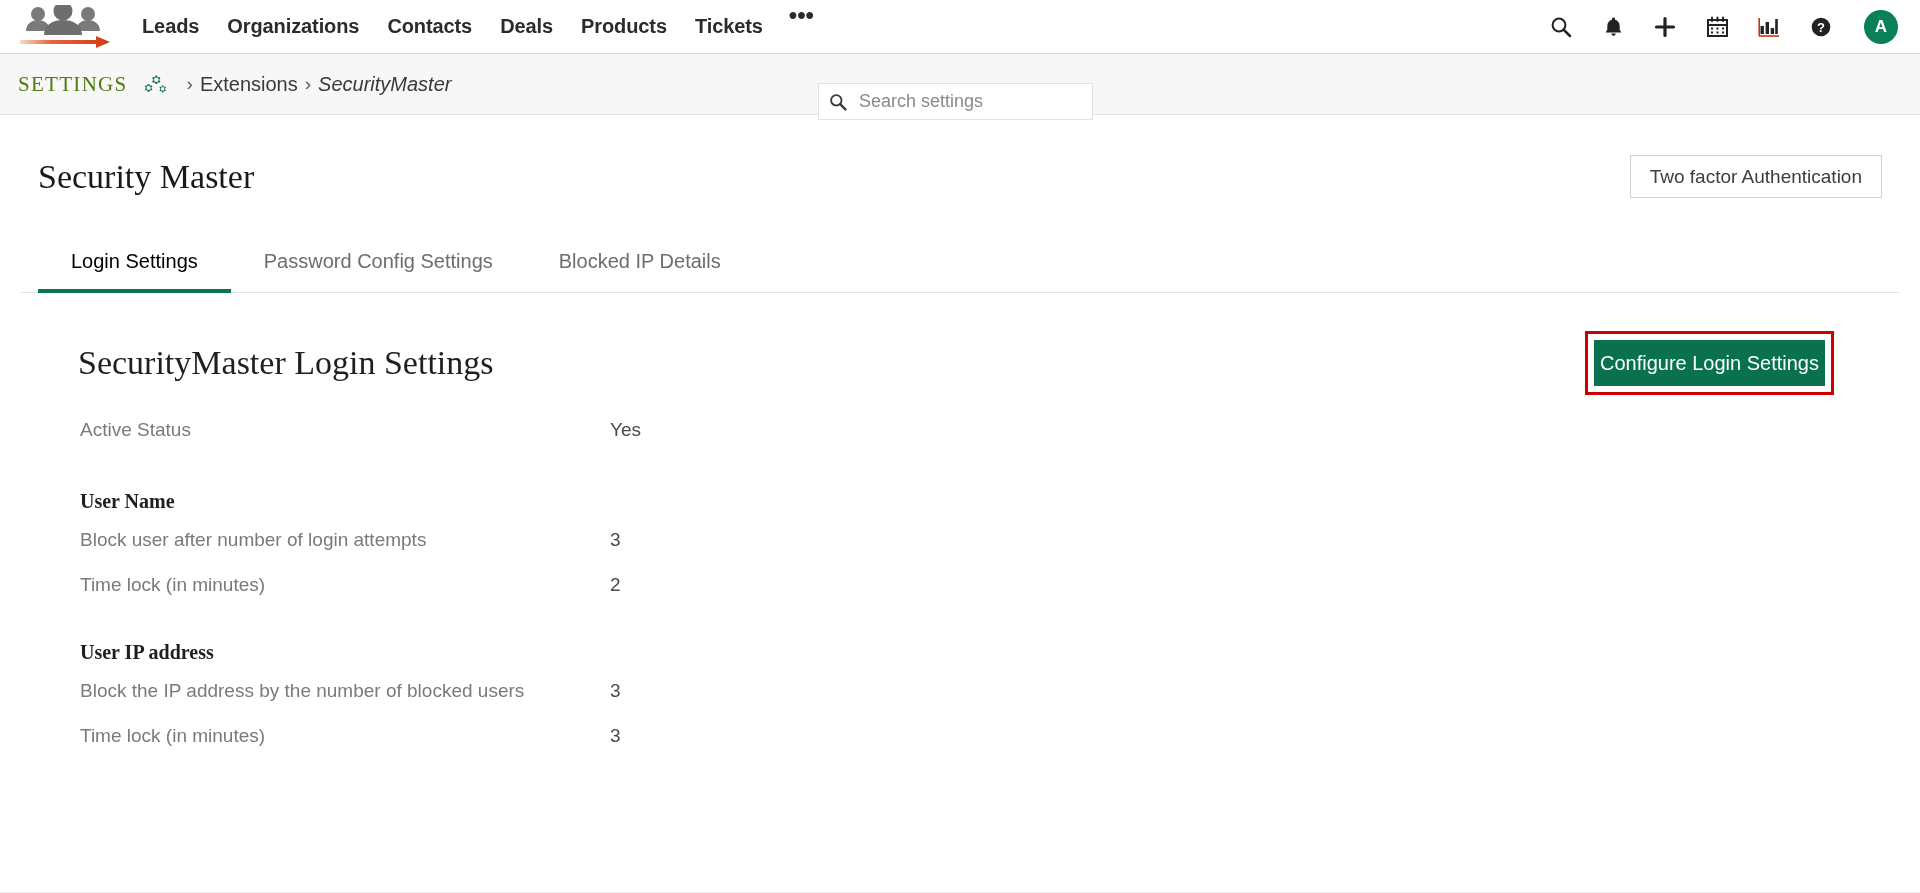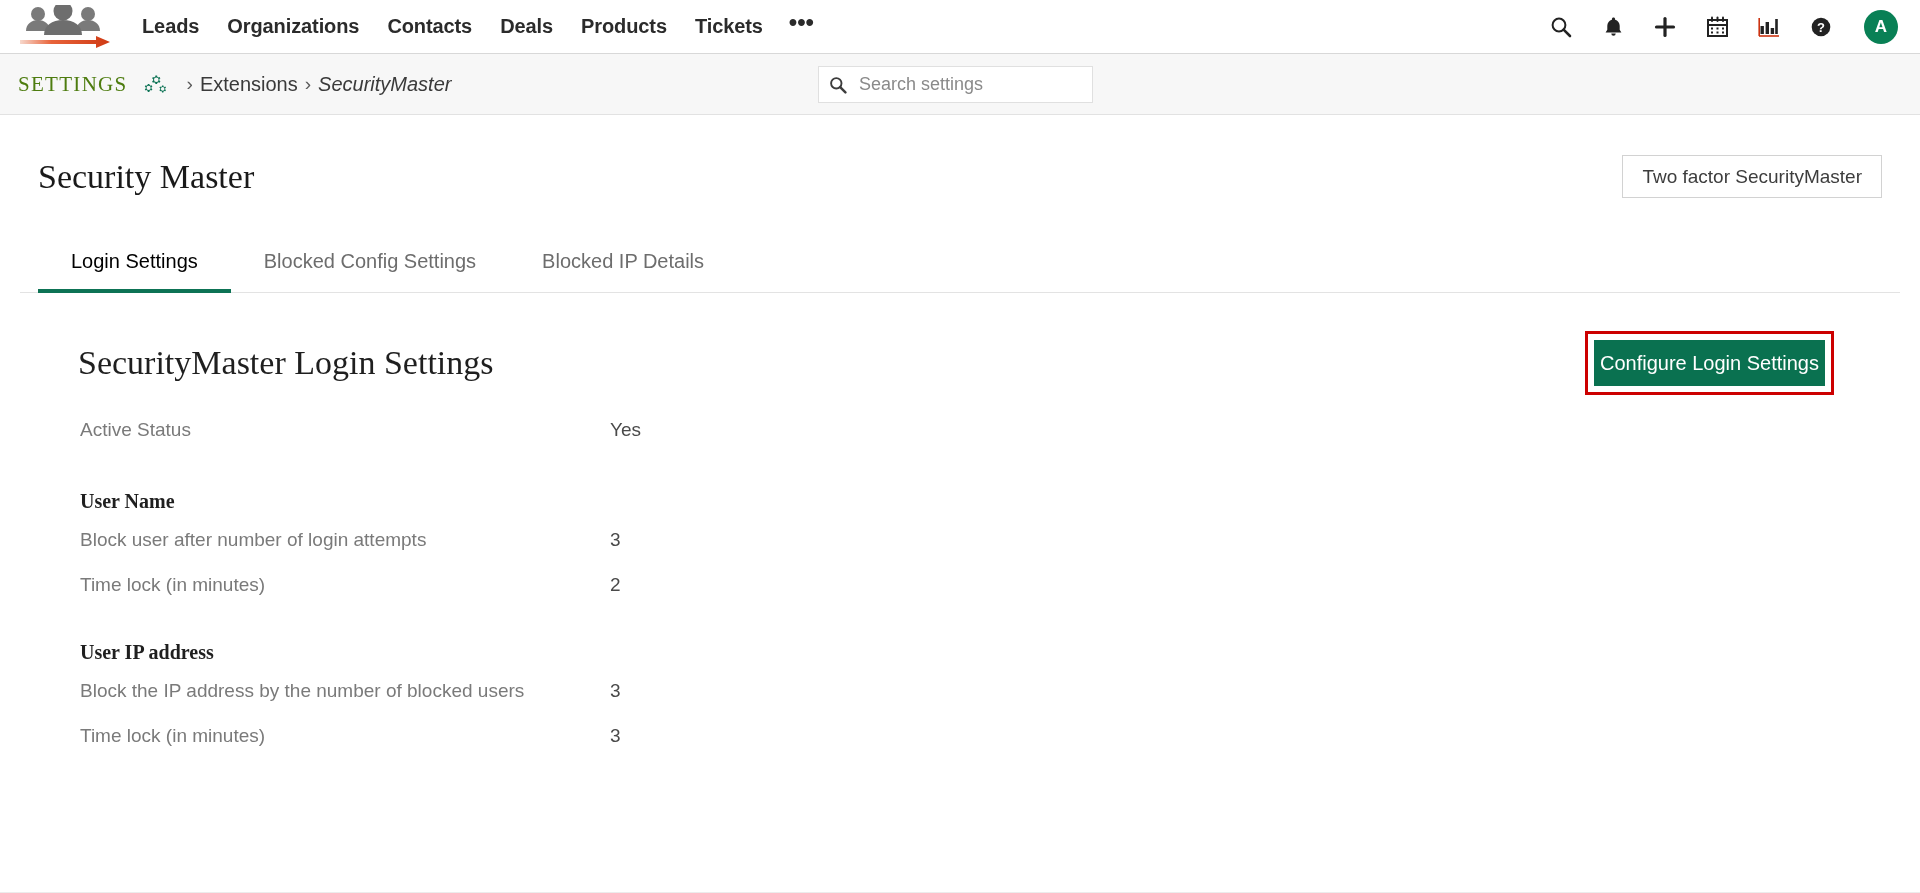--- a/index.html
+++ b/index.html
@@ -24,21 +24,20 @@
   }
   .logo {
     width: 108px; height: 44px;
     position: relative;
     flex: 0 0 auto;
     margin-right: 18px;
   }
   .logo svg { display: block; }
   .nav-links {
     display: flex;
-    align-items: center;
     gap: 0px;
   }
   .nav-link {
     font-size: 20px;
     font-weight: bold;
     color: #2b2b2b;
     padding: 0 14px;
     cursor: pointer;
     white-space: nowrap;
     letter-spacing: -0.1px;
@@ -112,21 +111,21 @@
     cursor: pointer;
   }
   .crumb-current {
     font-size: 20px;
     color: #3a3a3a;
     font-style: italic;
   }
   .search-wrap {
     position: absolute;
     left: 818px;
-    top: 12px;
+    top: 29px;
     width: 275px;
     height: 37px;
     background: #ffffff;
     border: 1px solid #e0e0e0;
     display: flex;
     align-items: center;
     padding: 0 10px;
   }
   .search-wrap svg { flex: 0 0 auto; margin-right: 10px; }
   .search-input {
@@ -372,26 +371,26 @@
         <line x1="11.2" y1="11.2" x2="16.4" y2="16.4" stroke="#3c3c3c" stroke-width="2.4" stroke-linecap="round"></line>
       </svg>
     <input class="search-input" type="text" placeholder="Search settings" style="">
   </div>
 </div>
 
 <div class="page">
 
   <div class="page-head">
     <h1 class="page-title">Security Master</h1>
-    <button class="tfa-button">Two factor SecurityMaster</button>
+    <button class="tfa-button">Two factor Authentication</button>
   </div>
 
   <div class="tabs">
     <div class="tab active">Login Settings</div>
-    <div class="tab">Blocked Config Settings</div>
+    <div class="tab">Password Config Settings</div>
     <div class="tab">Blocked IP Details</div>
   </div>
 
   <div class="content">
 
     <div class="section-head">
       <div class="section-title">SecurityMaster Login Settings</div>
       <div class="configure-highlight">
         <button class="configure-btn">Configure Login Settings</button>
       </div>

